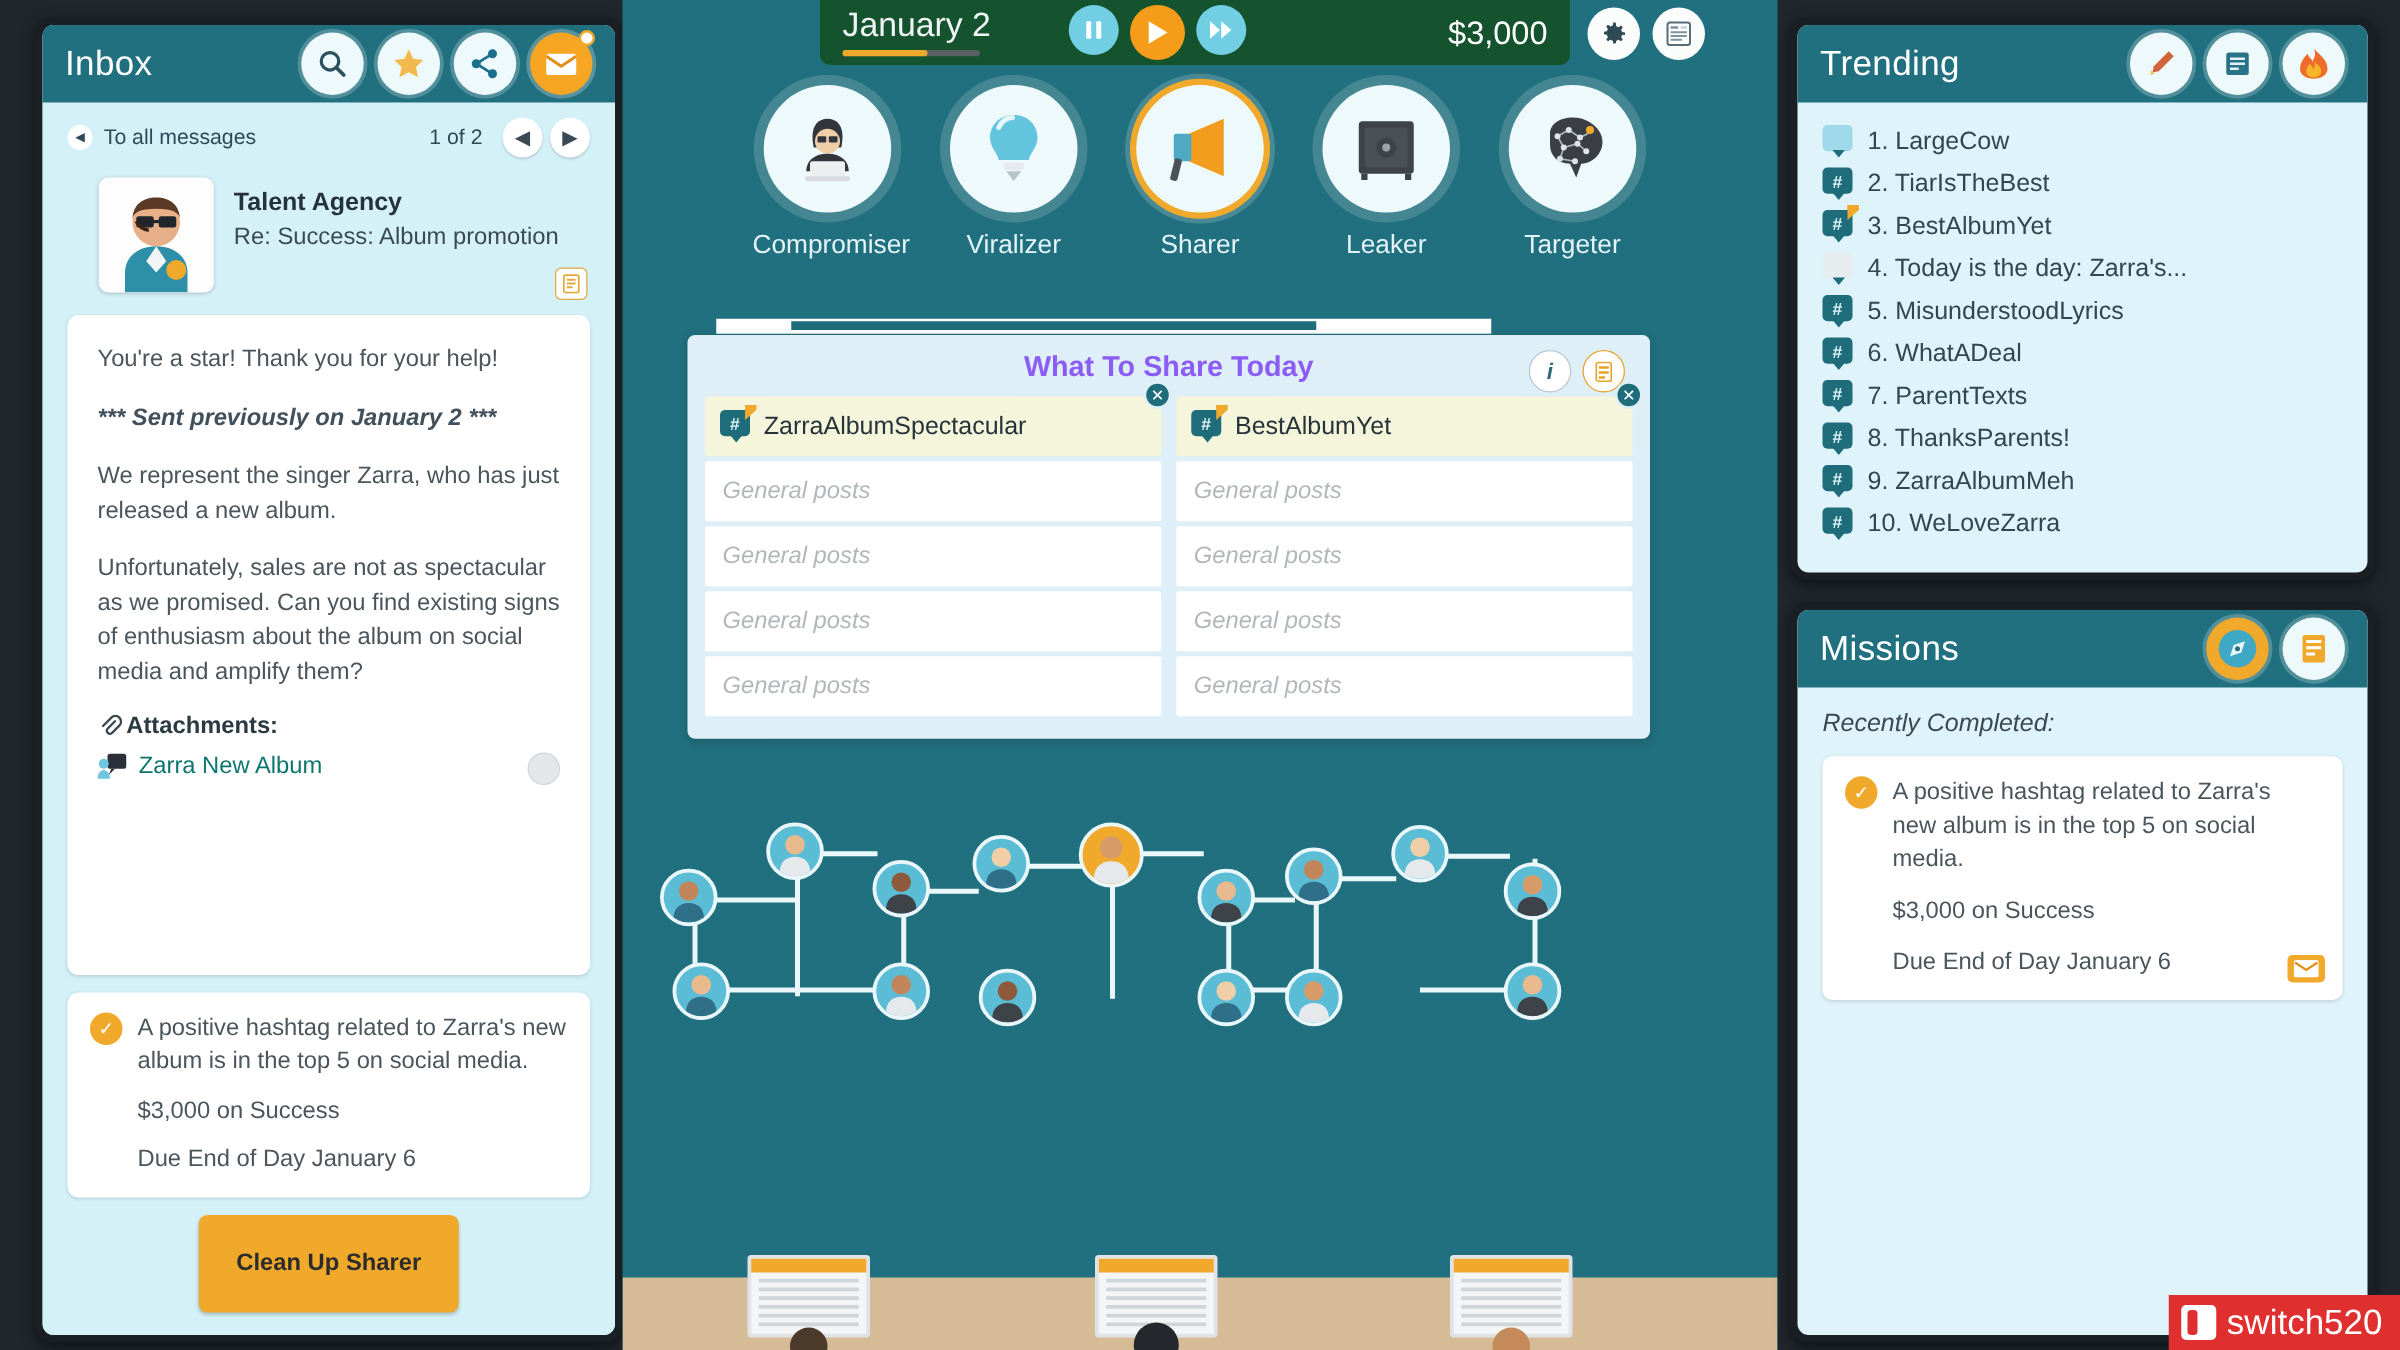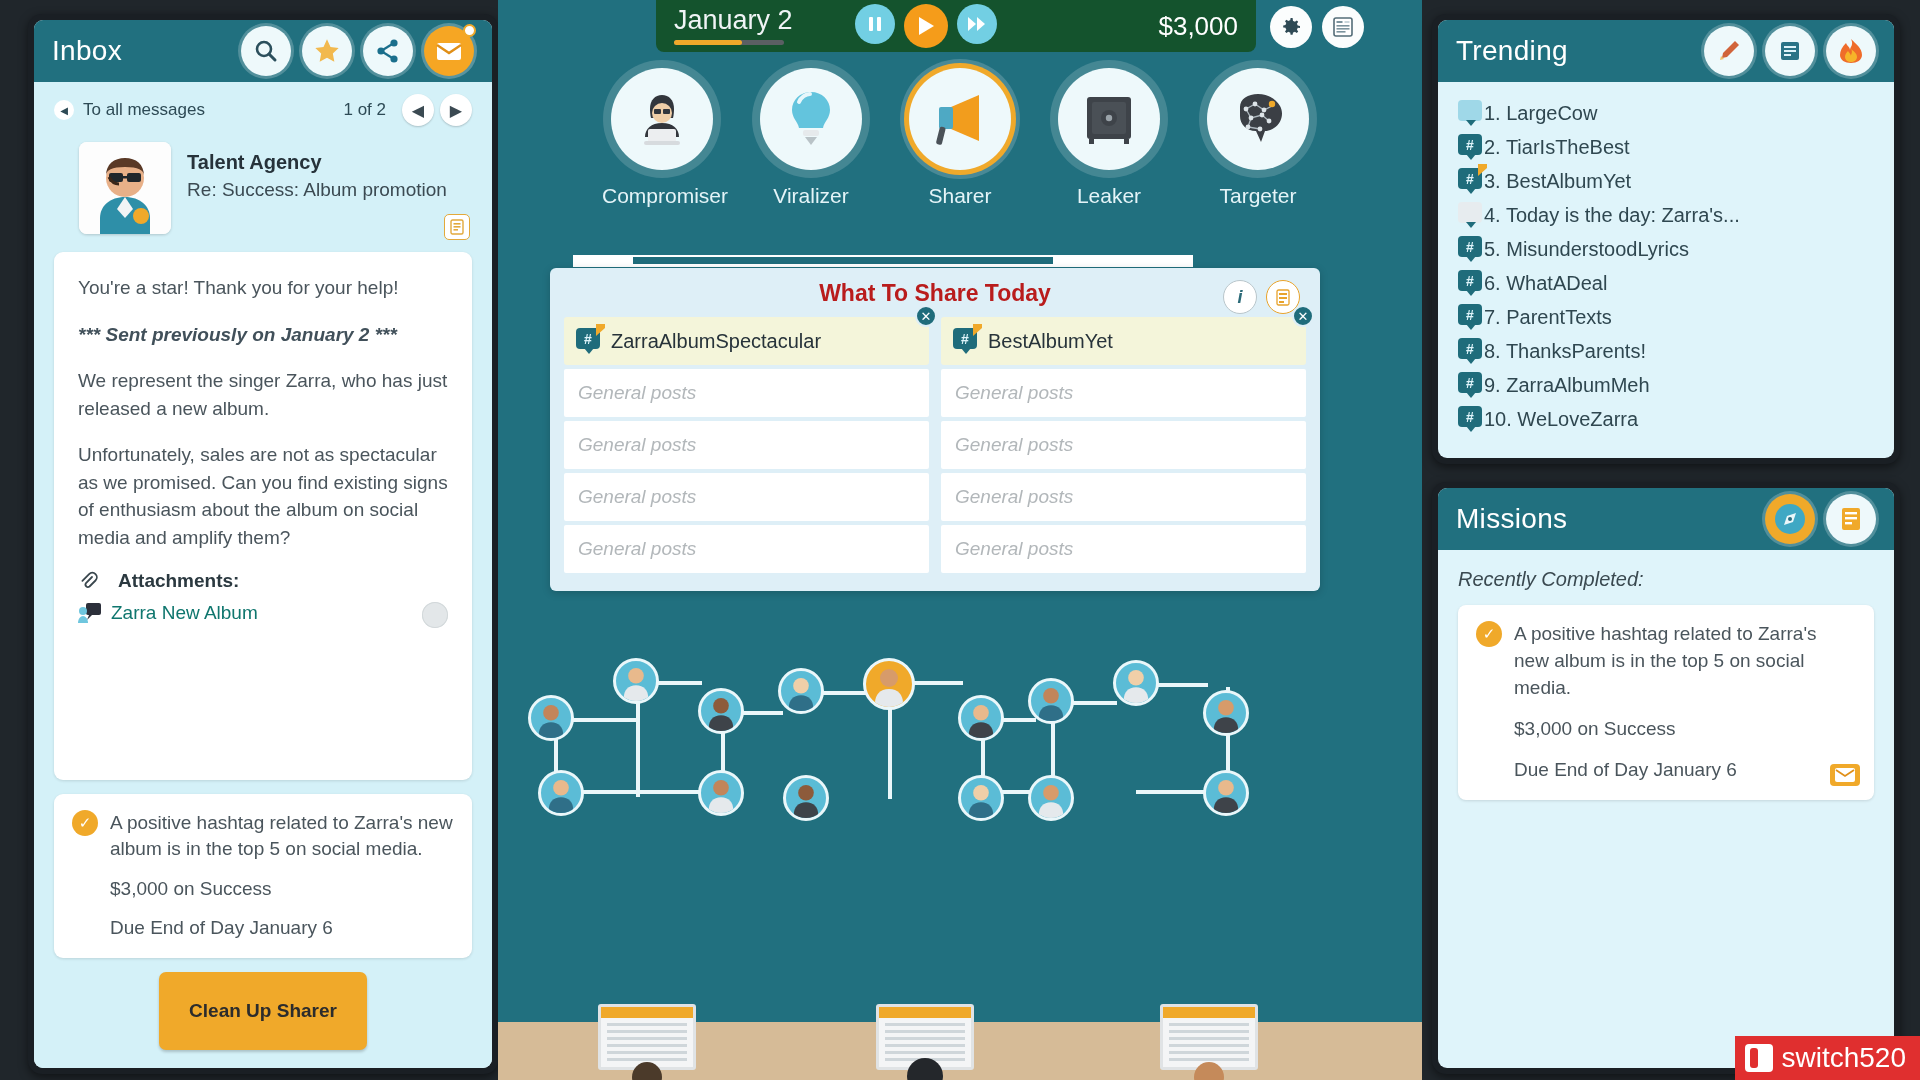--- a/index.html
+++ b/index.html
@@ -94,21 +94,21 @@
     background: #ffffff;
     border-radius: 9px;
     padding: 22px 24px;
     flex: 1 1 auto;
     box-shadow: 0 1px 3px rgba(0,0,0,.12);
     min-height: 0;
     overflow: hidden;
   }
   .msg-card p { font-size: 19px; line-height: 1.45; color: #4a555c; margin-bottom: 19px; }
   .msg-card p.ital { font-style: italic; font-weight: 600; color: #41505a; }
-  .attach-hd { font-size: 19px; font-weight: bold; color: #2b3940; display:flex; align-items:center; gap:20px; margin-bottom: 10px;}
+  .attach-hd { font-size: 19px; font-weight: bold; color: #2b3940; display:flex; align-items:center; gap:3px; margin-bottom: 10px;}
   .attach-item { display:flex; align-items:flex-start; gap:9px; font-size: 19px; color:#0f766e; position:relative;}
   .attach-dot {
     position:absolute; right: 0px; top: 0px;
     width: 26px;height:26px;border-radius:50%;
     background:#e3e7e9; box-shadow: inset 0 0 0 1px #d2d8da;
   }
   .mission-card {
     margin: 14px 20px 0 20px;
     background: #ffffff; border-radius: 9px;
     padding: 16px 18px; display:flex; gap: 12px;
@@ -152,21 +152,21 @@
   .tool.active .tool-circ { box-shadow: 0 0 0 5px #f0a92a, 0 0 0 9px rgba(255,255,255,.18); }
   .tool-label { margin-top: 14px; color:#e4f4f8; font-size: 21px; }
 
   .share-panel {
     position:absolute; left: 52px; top: 268px; width: 770px;
     background: #deeff7; border-radius: 6px; padding: 12px 14px 18px 14px;
     box-shadow: 0 2px 8px rgba(0,0,0,.18);
   }
   .share-bar { position:absolute; left: 75px; top: 255px; width: 620px; height: 12px; background:#ffffff;}
   .share-bar:before{content:"";position:absolute;left:60px;top:2px;width:420px;height:7px;background:#1f6c7b;}
-  .share-title { text-align:center; font-size: 23px; font-weight:bold; color:#b91c1c; margin-bottom: 10px;}
+  .share-title { text-align:center; font-size: 23px; font-weight:bold; color:#8b5cf6; margin-bottom: 10px;}
   .share-tools { position:absolute; right: 20px; top: 12px; display:flex; gap:9px;}
   .sm-circ { width:34px;height:34px;border-radius:50%;background:#fff;border:1px solid #b9c6cb;display:flex;align-items:center;justify-content:center;font-size:18px;color:#2b6a78;font-style:italic;font-weight:bold;}
   .sm-circ.orange { border-color:#e8a32b; }
   .cols { display:flex; gap: 12px; }
   .col { flex:1; position:relative; }
   .col-head {
     background:#f4f5da; border-radius: 3px;
     padding: 11px 12px; display:flex; align-items:center; gap:9px;
     font-size: 20px; color:#27333a;
   }
@@ -189,21 +189,21 @@
   .desk { position:absolute; bottom: 10px; }
   .monitor { width: 98px; height: 66px; background:#f4f5f6; border:3px solid #e0e3e5; border-radius:3px; position:relative;}
   .monitor:before{content:"";position:absolute;left:0;top:0;right:0;height:11px;background:#f0a92a;}
   .mon-lines{position:absolute;left:6px;top:16px;right:6px;}
   .mon-lines i{display:block;height:3px;background:#cfd6da;margin-bottom:4px;}
   .person-head { width: 30px;height:30px;border-radius:50%; background:#33383c; position:absolute; left:34px; top: 58px;}
 
   
   #trending { left: 1432px; top: 14px; width: 468px; height: 450px; }
   .trend-list { padding: 14px 20px; overflow:hidden; flex:1;}
-  .trend-item { display:flex; align-items:center; font-size: 20px; color:#2f4750; padding: 4px 0; }
+  .trend-item { display:flex; align-items:center; gap: 10px; font-size: 20px; color:#2f4750; padding: 4px 0; }
   .tag-ic { width: 26px;height:26px; flex:0 0 26px; position:relative;}
   .tag-ic .bub { width:24px;height:21px;background:#1f6c7b;border-radius:4px; display:flex;align-items:center;justify-content:center;color:#dff4fa;font-size:14px;font-weight:bold;}
   .tag-ic .bub:after{content:"";position:absolute;left:8px;top:20px;border-left:5px solid transparent;border-right:5px solid transparent;border-top:6px solid #1f6c7b;}
   .tag-ic.flagged:before{content:"";position:absolute;right:-3px;top:-4px;border-left:9px solid #f0a92a;border-bottom:8px solid transparent;border-top:4px solid #f0a92a;}
   .tag-ic.news .bub{ background:#eceff1; }
   .tag-ic.photo .bub{ background:#bfe6ef; }
 
   #missions { left: 1432px; top: 482px; width: 468px; height: 592px; }
   .mis-body { padding: 18px 20px; flex:1;}
   .mis-sub { font-size: 20px; font-style:italic; color:#3a4950; margin-bottom: 14px;}

